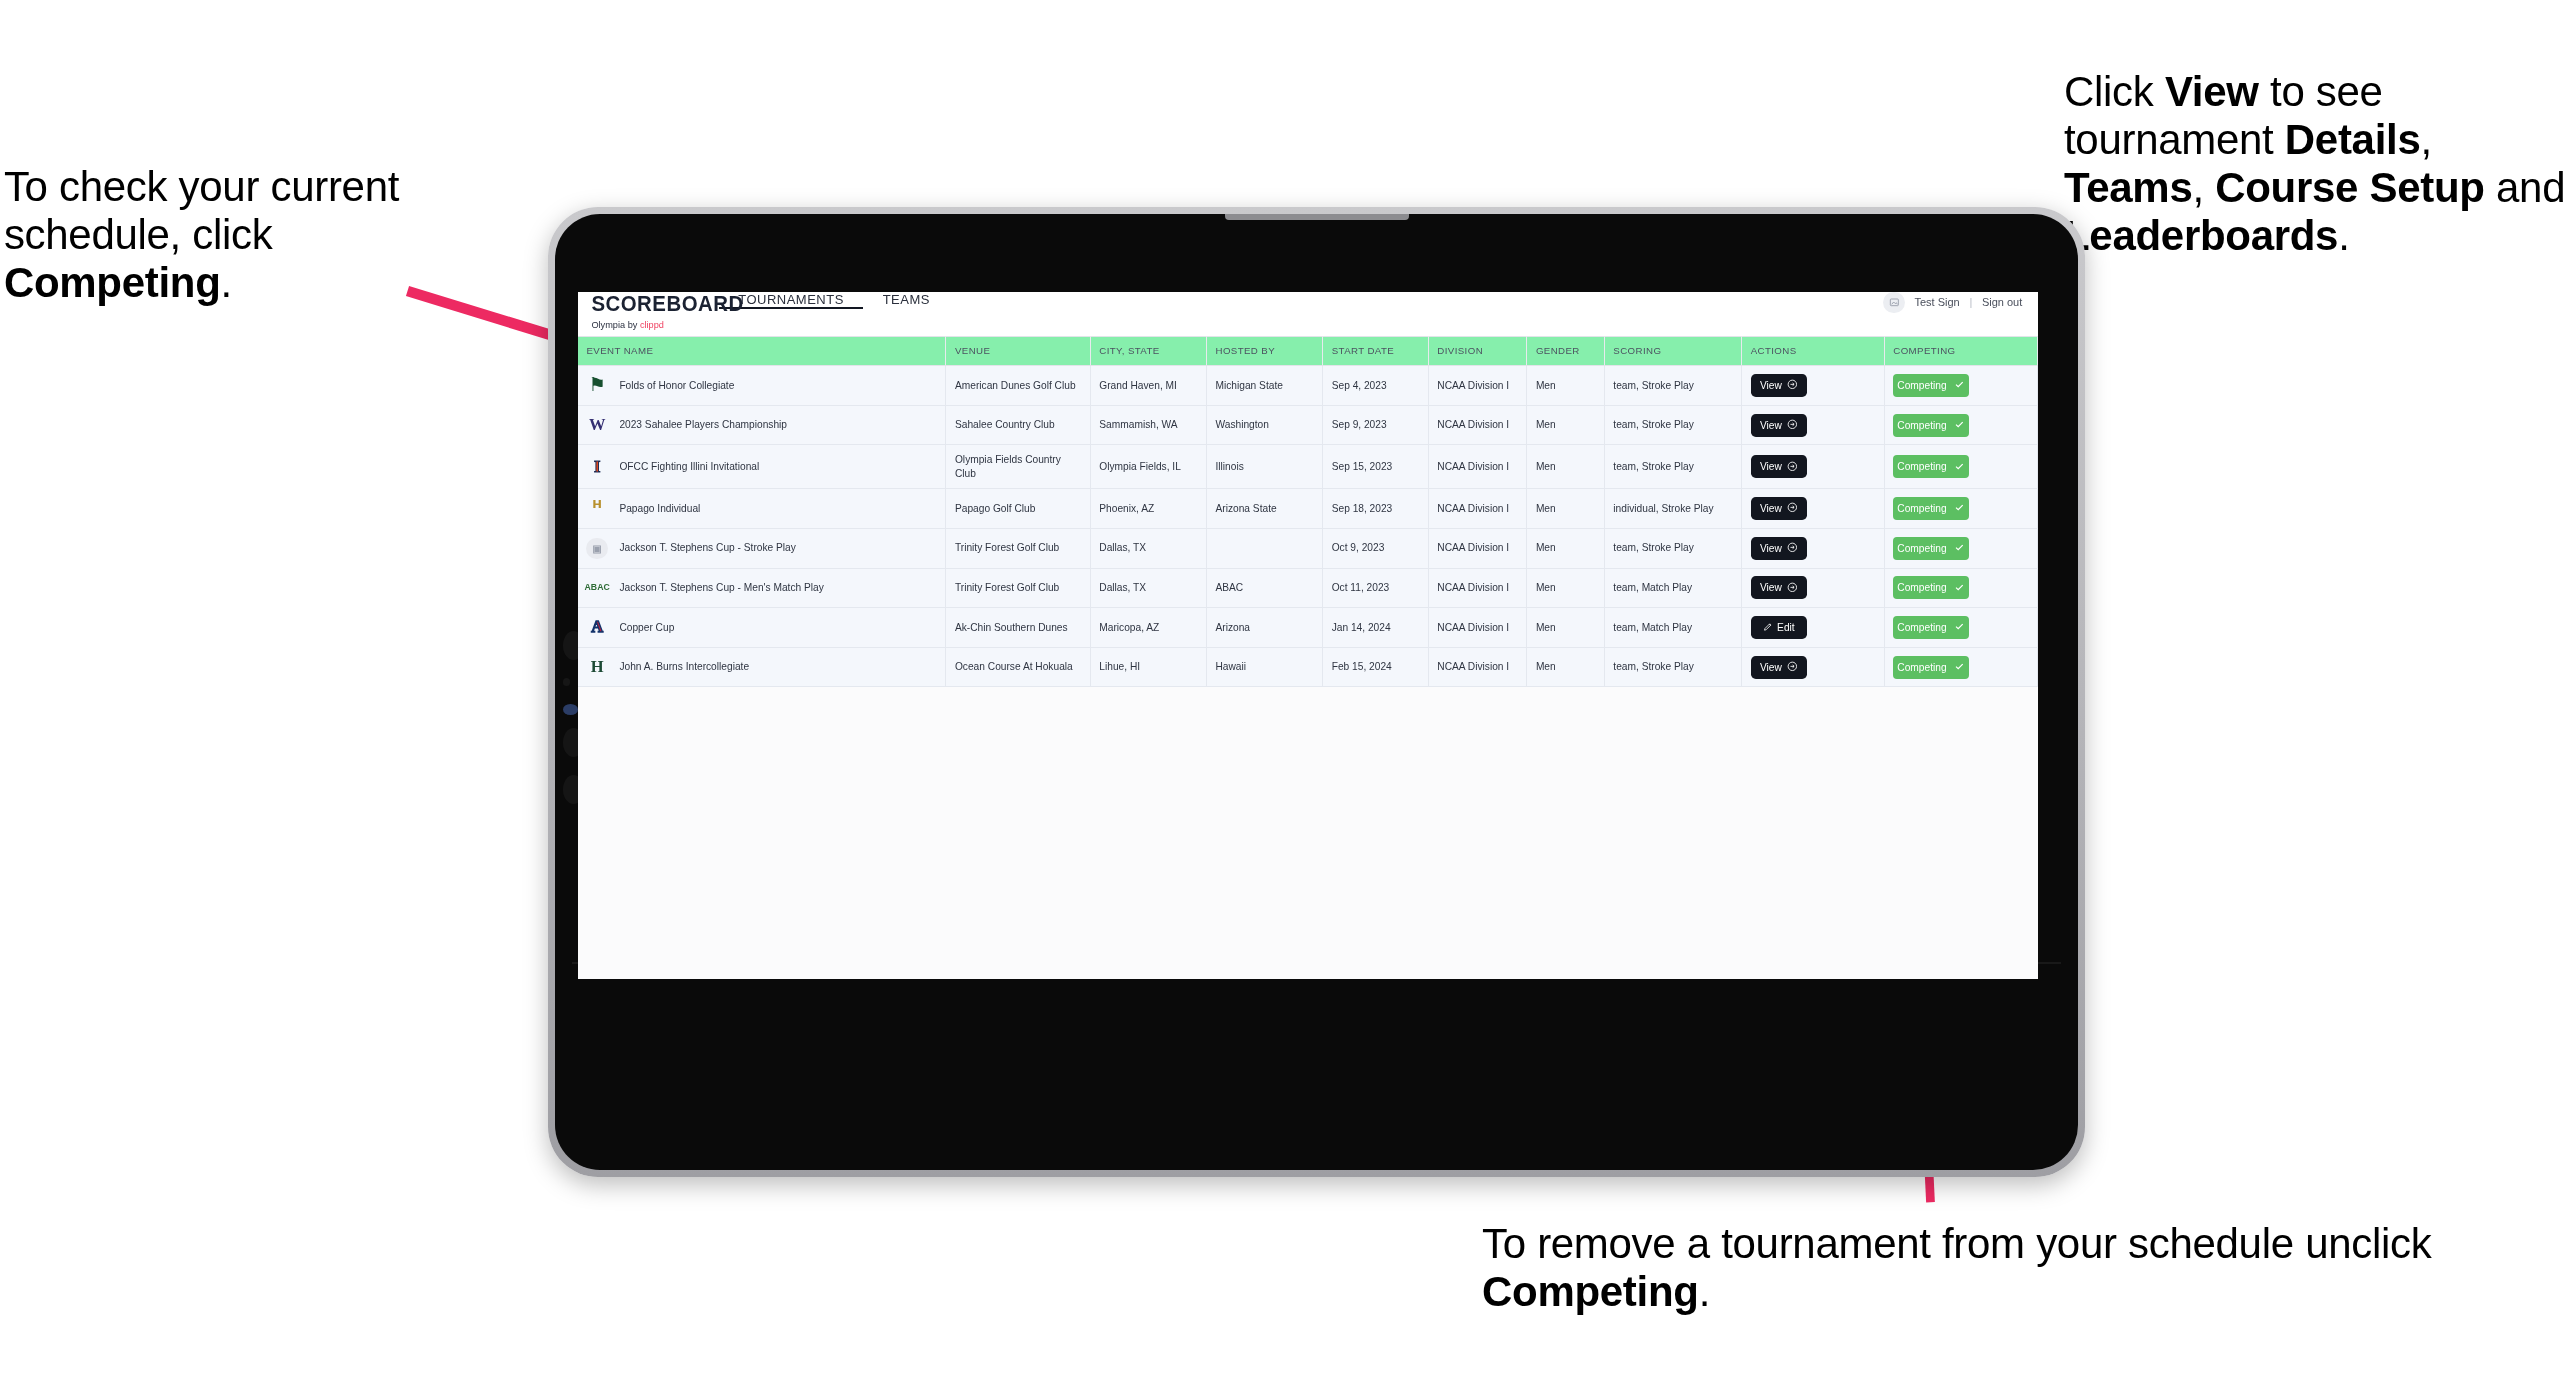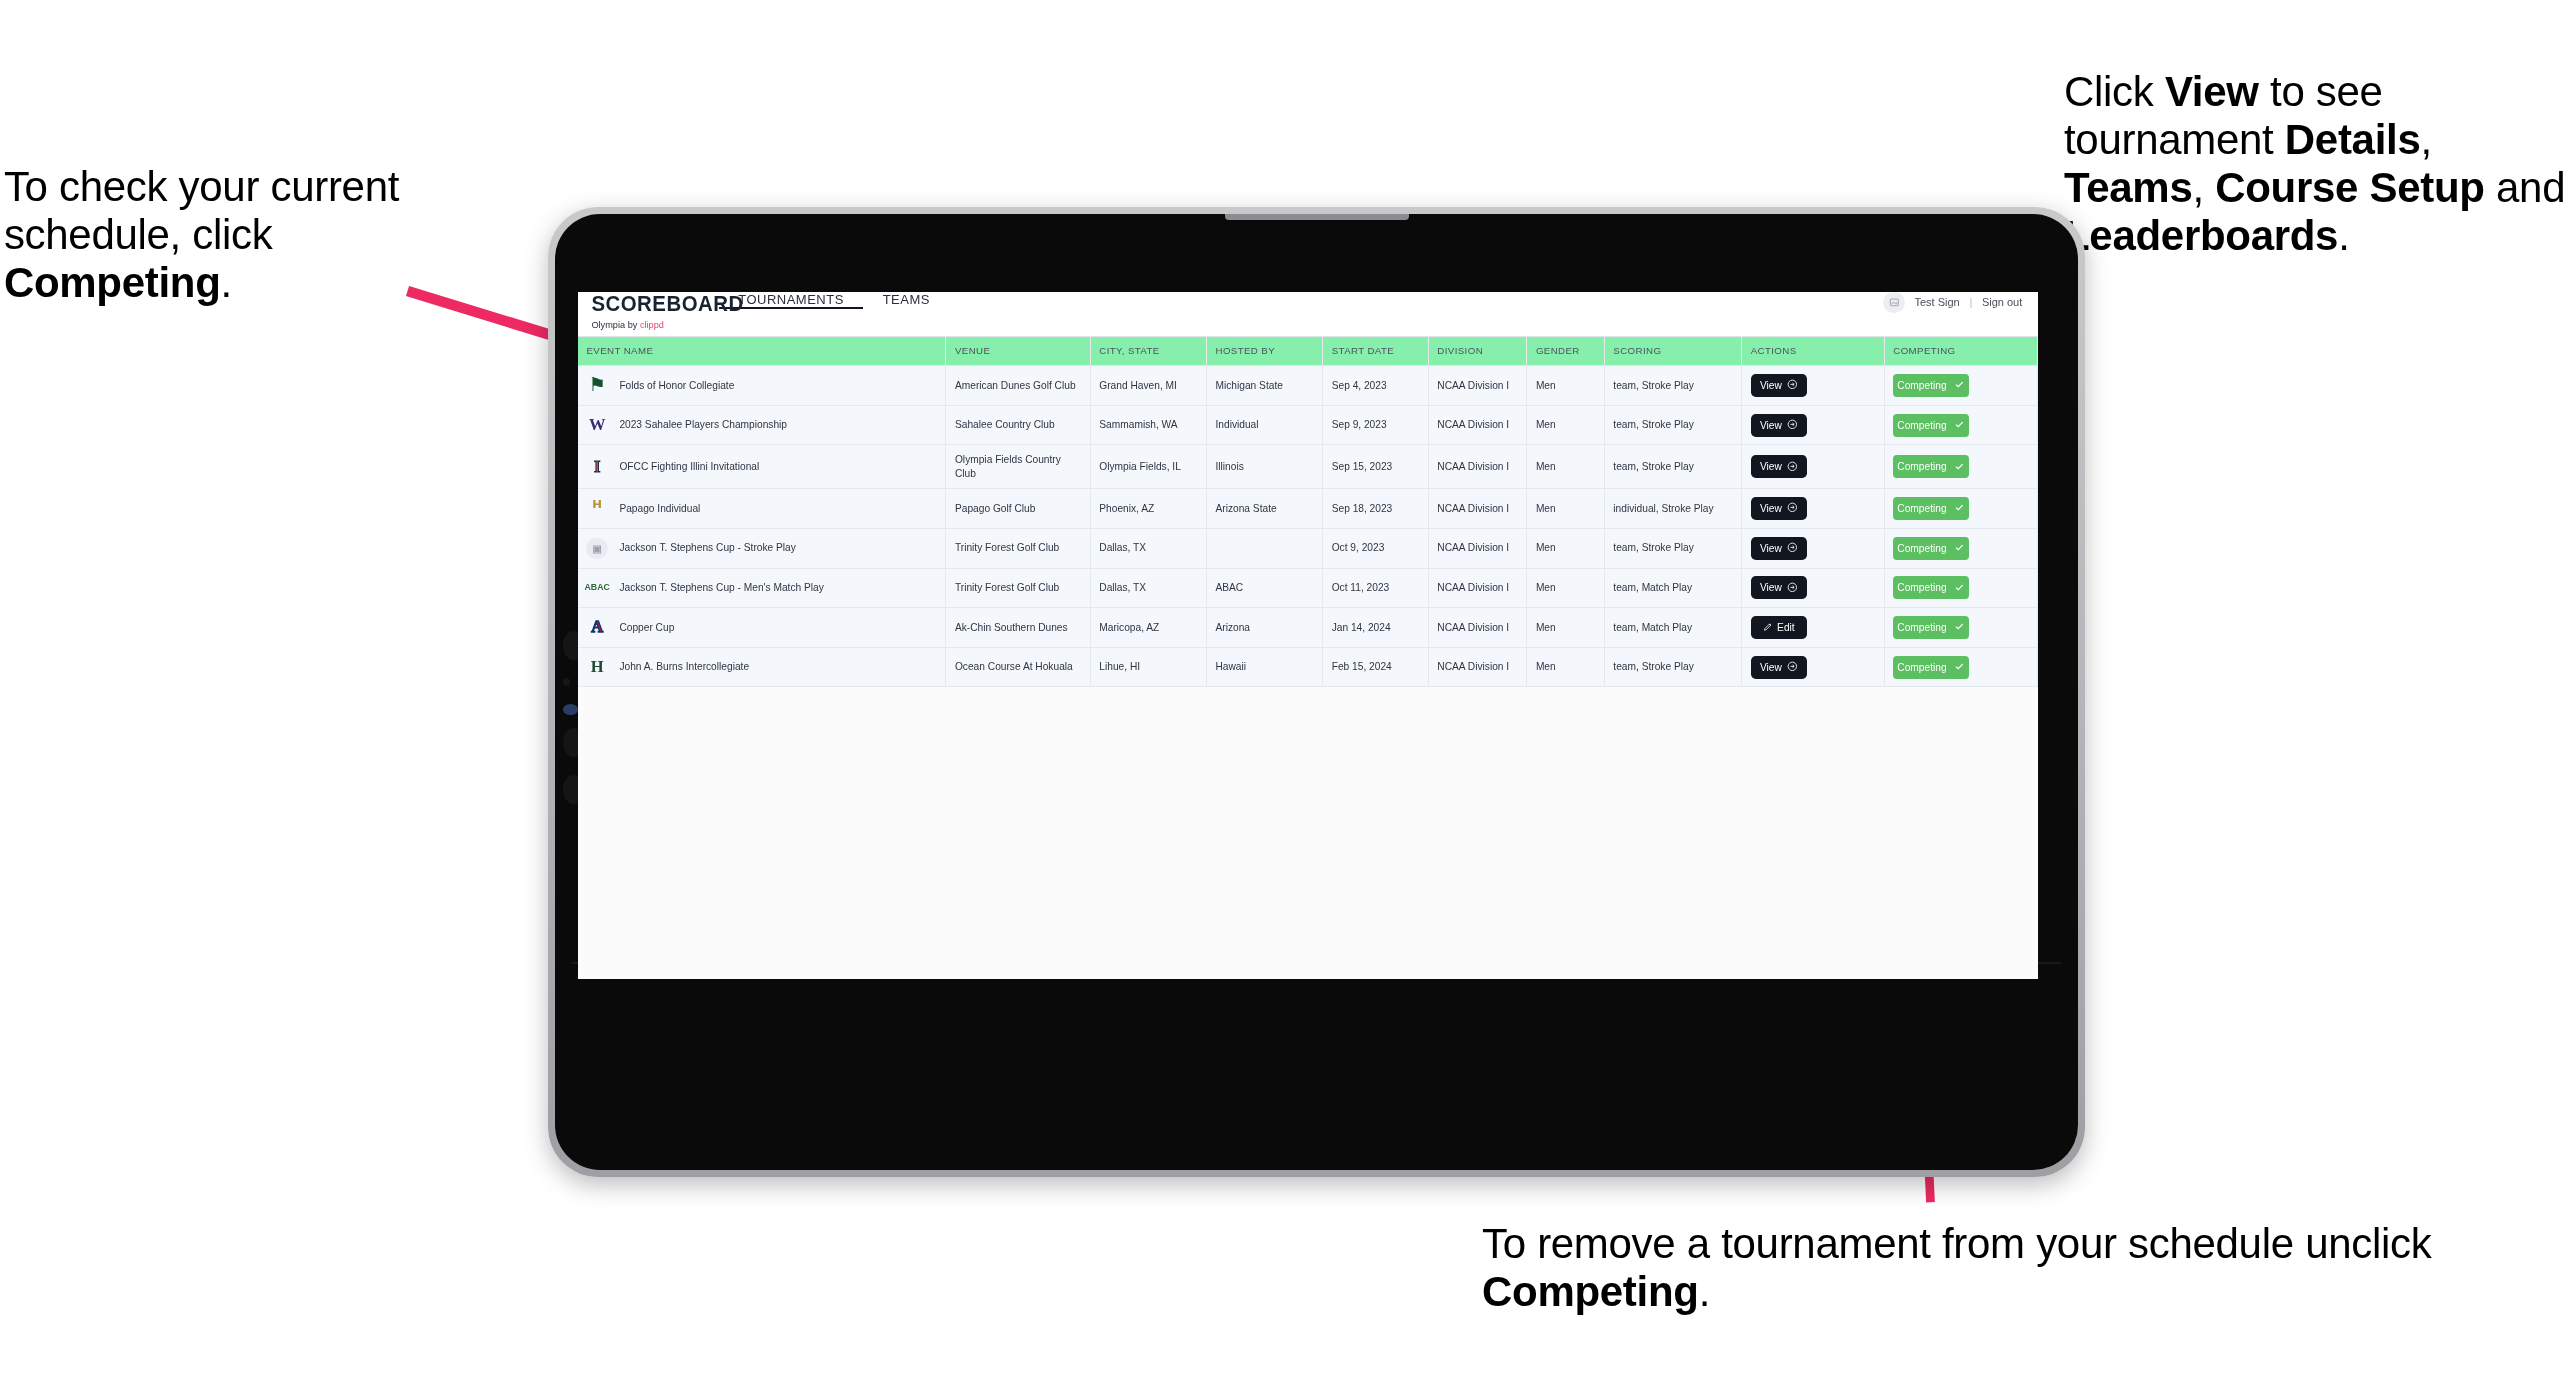--- a/index.html
+++ b/index.html
@@ -363,21 +363,21 @@
               </tr>
               <tr>
                 <td>
                   <div class="event-cell">
                     <span class="logo husky">W</span>
                     <span>2023 Sahalee Players Championship</span>
                   </div>
                 </td>
                 <td>Sahalee Country Club</td>
                 <td>Sammamish, WA</td>
-                <td>Individual</td>
+                <td>Washington</td>
                 <td>Sep 9, 2023</td>
                 <td>NCAA Division I</td>
                 <td>Men</td>
                 <td>team, Stroke Play</td>
                 <td>
                   <button class="btn-action">
                     <span>View</span>
                     <span><svg width="10.7" height="10.7" viewBox="0 0 16 16" fill="none" stroke="#fff" stroke-width="1.3">
                         <circle cx="8" cy="8" r="6.3"></circle>
                         <path d="M5.2 8 H10.5 M8.4 5.9 L10.7 8 L8.4 10.1"></path>

